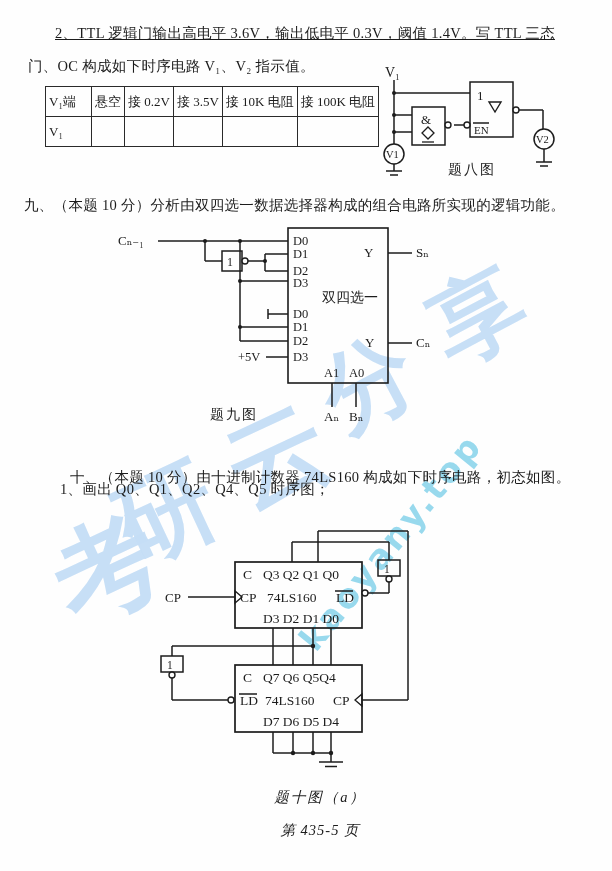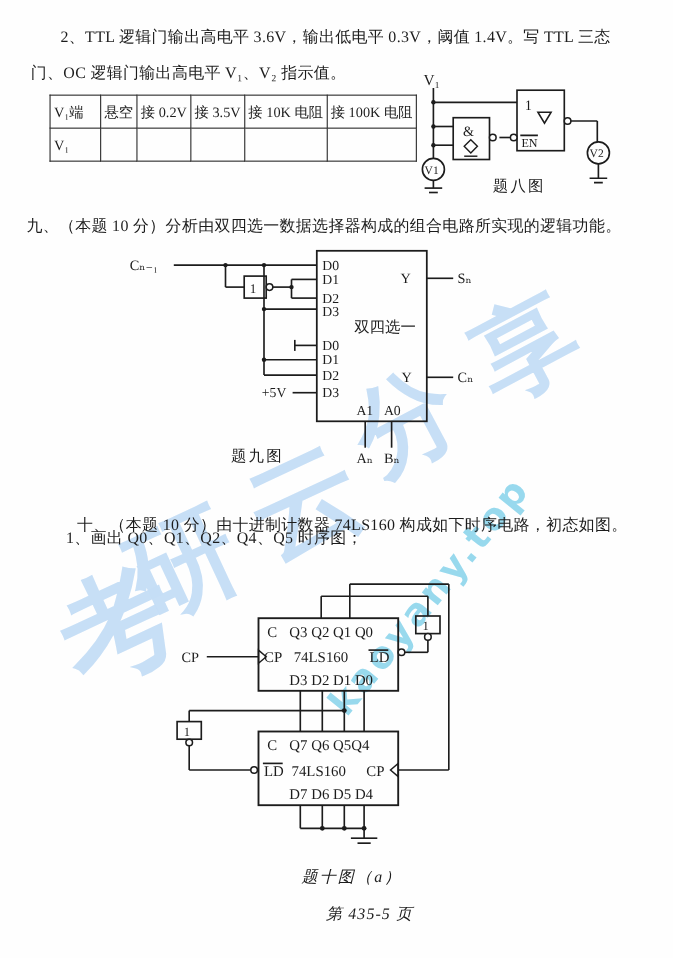--- a/index.html
+++ b/index.html
@@ -36,22 +36,22 @@
     <span class="wmchar wm0">考</span>
     <span class="wmchar wm1">研</span>
     <span class="wmchar wm2">云</span>
     <span class="wmchar wm3">分</span>
     <span class="wmchar wm4">享</span>
     <div class="wmsite">kaoyany.top</div>
   </div>
 
   <div class="layer-content">
 
-    <div class="txt" style="left:55px;top:24px;">2、TTL 逻辑门输出高电平 3.6V，输出低电平 0.3V，阈值 1.4V。写 TTL 三态</div>
-    <div class="txt" style="left:28px;top:57px;">门、OC 逻辑门输出高电平 V₁、V₂ 指示值。</div>
+    <div class="txt" style="left:55px;top:24px;text-decoration:underline;">2、TTL 逻辑门输出高电平 3.6V，输出低电平 0.3V，阈值 1.4V。写 TTL 三态</div>
+    <div class="txt" style="left:28px;top:57px;">门、OC 构成如下时序电路 V₁、V₂ 指示值。</div>
 
     <table class="volt">
       <colgroup>
           <col style="width:46px">
           <col style="width:31px">
           <col style="width:46px">
           <col style="width:45px">
           <col style="width:72px">
           <col style="width:76px">
         </colgroup>
@@ -246,16 +246,16 @@
         <text x="113" y="157">Q7 Q6 Q5Q4</text>
         <text x="90" y="180">LD</text>
         <text x="115" y="180" display="none"></text>
         <text x="115" y="180">74LS160</text>
         <text x="183" y="180">CP</text>
         <text x="113" y="201">D7 D6 D5 D4</text>
       </g>
     </svg>
 
     <div class="figcap" style="left:230px;top:788px;width:180px;">题十图（a）</div>
-    <div class="figcap" style="left:246px;top:821px;width:180px;letter-spacing:1px;">第 435-5 页</div>
+    <div class="figcap" style="left:230px;top:821px;width:180px;letter-spacing:1px;">第 435-5 页</div>
 
   </div>
 </div>
 
 </body></html>

